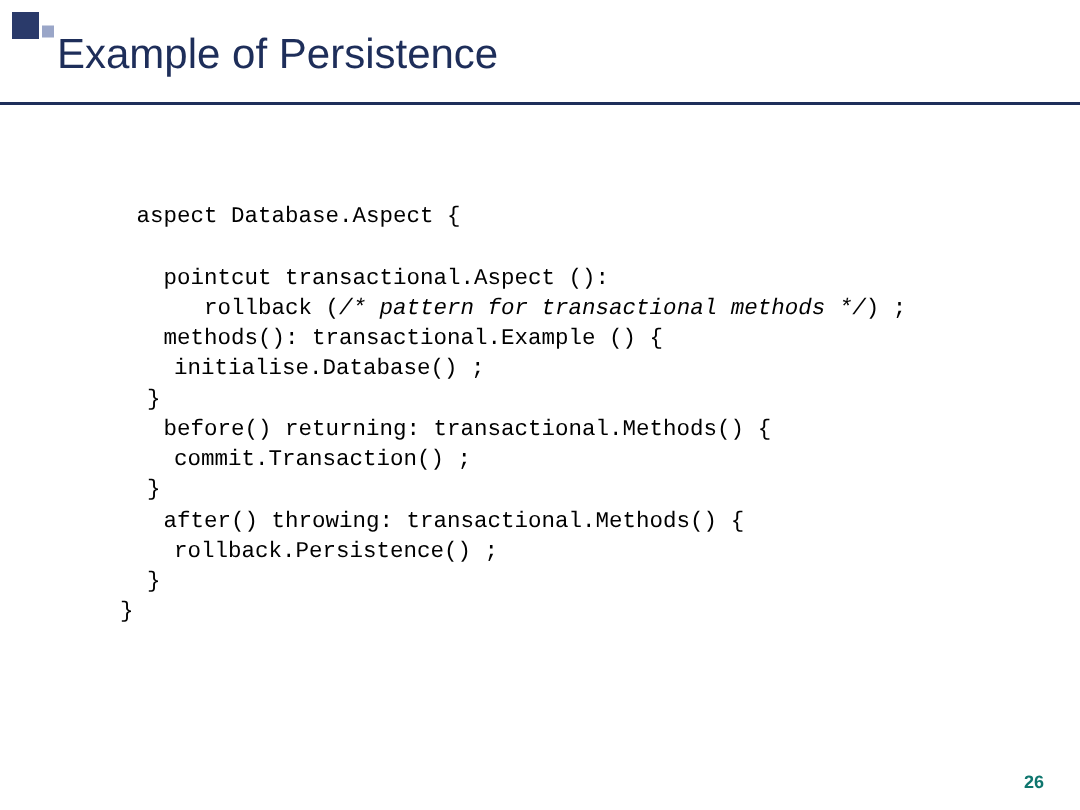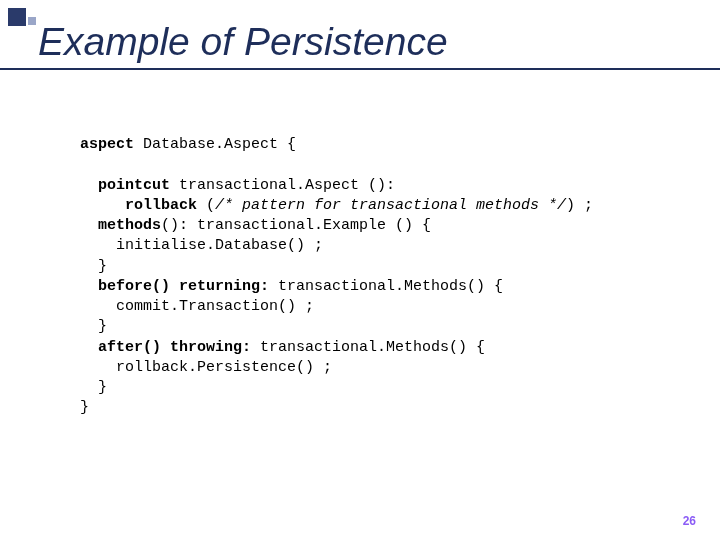--- a/index.html
+++ b/index.html
@@ -26,53 +26,52 @@
     top: 9px;
     left: 20px;
     width: 8px;
     height: 8px;
     background: #9aa6c8;
   }
   .title {
     position: absolute;
     top: 20px;
     left: 38px;
-    font-size: 39px;
+    font-size: 28px;
     color: #1e2e5a;
     font-weight: 400;
-    font-style: italic;
   }
   .underline {
     position: absolute;
     top: 68px;
     left: 0;
     width: 720px;
     height: 2px;
     background: #1e2e5a;
   }
   .code-block {
     position: absolute;
     top: 135px;
     left: 80px;
     width: 560px;
     font-family: "Courier New", Courier, monospace;
     font-size: 15px;
     line-height: 1.35;
     color: #000;
     white-space: pre;
   }
-  .kw { font-weight: bold; }
+  .kw { font-weight: normal; margin-left: 11px; }
   .it { font-style: italic; }
   .page-num {
     position: absolute;
     bottom: 12px;
     right: 24px;
     font-size: 12px;
     font-weight: bold;
-    color: #8b5cf6;
+    color: #0f766e;
   }
 </style>
 </head>
 <body>
 
 <div class="bullet-deco"></div>
 
 <div class="title">Example of Persistence</div>
 <div class="underline"></div>
 

